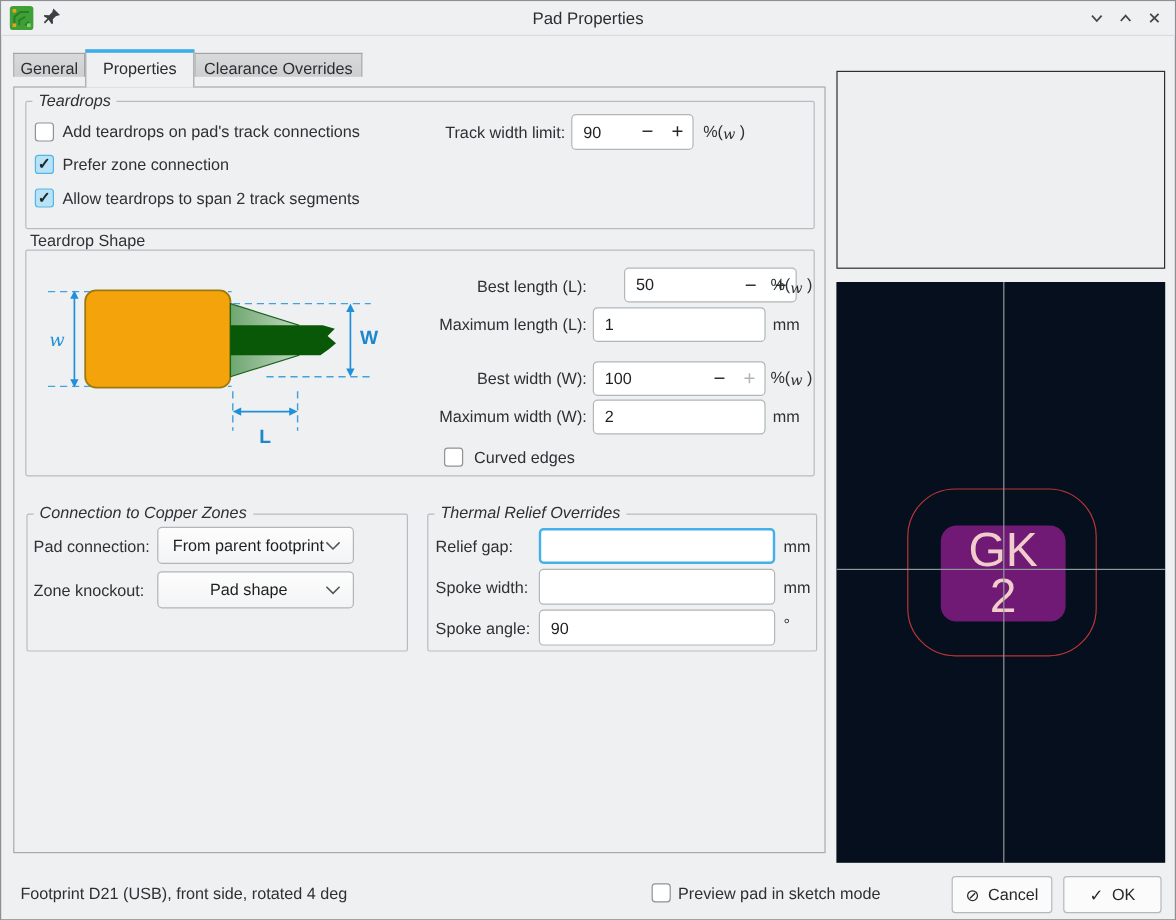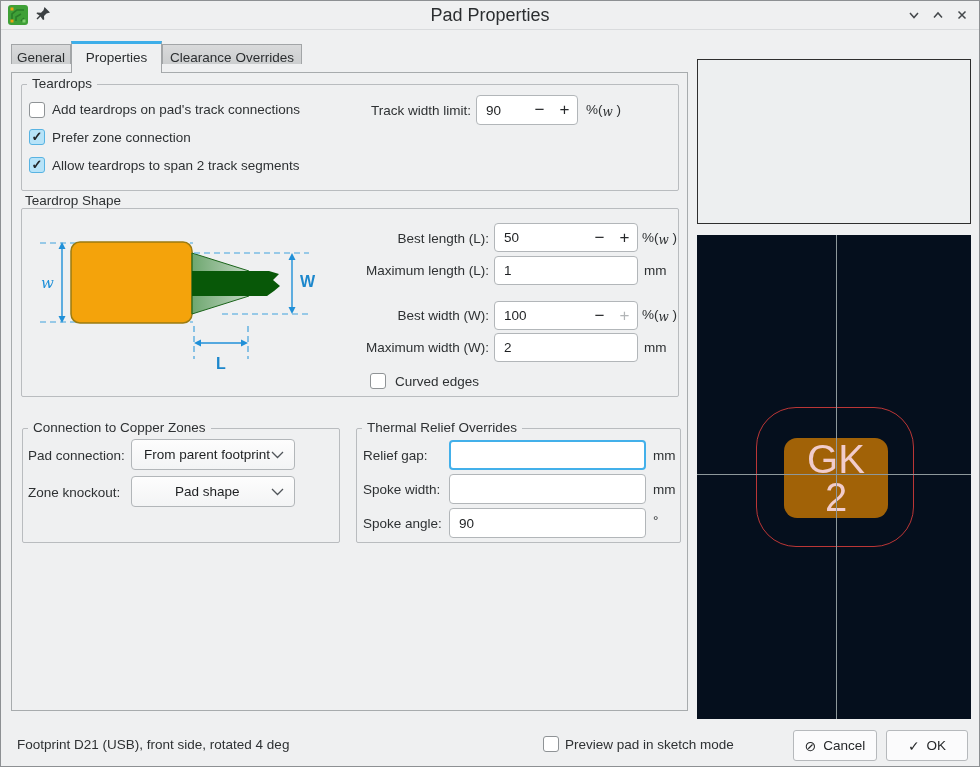--- a/index.html
+++ b/index.html
@@ -6,31 +6,31 @@
   #win{
     position:relative;width:980px;height:767px;
     background:#eff0f1;
     border:1px solid #8d9093;box-sizing:border-box;
     font-family:"Liberation Sans",sans-serif;
     color:#2e3133;overflow:hidden;
   }
   .abs{position:absolute;}
   
   #titlebar{position:absolute;left:0;top:0;width:100%;height:28px;background:#eff0f1;border-bottom:1px solid #d9dbdd;}
-  #title{position:absolute;left:0;top:0;width:100%;height:28px;line-height:28px;text-align:center;font-size:18px;color:#2b2e30;}
+  #title{position:absolute;left:0;top:0;width:100%;height:28px;line-height:28px;text-align:center;font-size:14px;color:#2b2e30;}
   .winctl{position:absolute;top:6px;width:18px;height:16px;display:flex;align-items:center;justify-content:center;}
   
   .tab{position:absolute;box-sizing:border-box;text-align:center;font-size:13.5px;color:#2b2e30;
        border:1px solid #a2a5a7;border-bottom:none;background:#d2d4d5;}
   .tab.inactive{top:43px;height:20px;line-height:26px;background:linear-gradient(#d9dadb,#cccecf);}
   .tab.active{top:40px;height:32px;line-height:27px;background:#eff0f1;border-top:3px solid #3daee9;z-index:3;}
   #panel{position:absolute;left:10px;top:71px;width:677px;height:639px;border:1px solid #a7abad;background:#eff0f1;box-sizing:border-box;}
   
   .groupbox{position:absolute;border:1px solid #b9bcbf;border-radius:2px;box-sizing:border-box;z-index:1;}
-  .legend{position:absolute;top:-9px;left:5px;background:#eff0f1;padding:0 5px;font-size:13.5px;color:#2e3133;white-space:nowrap;}
+  .legend{position:absolute;top:-9px;left:5px;background:#eff0f1;padding:0 5px;font-size:13.5px;color:#2e3133;white-space:nowrap;font-style:italic;}
   .label{position:absolute;font-size:13.5px;color:#2e3133;white-space:nowrap;z-index:2;}
   .rlabel{text-align:right;}
   
   .input{position:absolute;background:#fff;border:1px solid #b2b6b9;border-radius:4px;
          font-family:"Liberation Sans",sans-serif;font-size:13.5px;color:#1d1f21;
          padding:0 9px;box-sizing:border-box;z-index:2;outline:none;}
   .input.focused{border:2px solid #43b0ea;padding:0 8px;}
   .spinbox{position:absolute;display:flex;align-items:center;background:#fff;border:1px solid #b2b6b9;border-radius:4px;box-sizing:border-box;z-index:2;}
   .spinbox input{border:none;outline:none;min-width:0;flex:1;padding:0 0 0 9px;background:transparent;
                  font-family:"Liberation Sans",sans-serif;font-size:13.5px;color:#1d1f21;}
@@ -157,21 +157,21 @@
     <line x1="166" y1="116" x2="210" y2="116" stroke="#2090d8" stroke-width="1.4"></line>
     <polygon points="161,116 168,112.5 168,119.5" fill="#2090d8"></polygon>
     <polygon points="215,116 208,112.5 208,119.5" fill="#2090d8"></polygon>
 
     <text x="8" y="61" font-family="DejaVu Serif, serif" font-style="italic" font-size="15" fill="#2090d8">w</text>
     <text x="267" y="60" font-family="Liberation Sans, sans-serif" font-weight="bold" font-size="16" fill="#1c87cc">W</text>
     <text x="183" y="142" font-family="Liberation Sans, sans-serif" font-weight="bold" font-size="16" fill="#1c87cc">L</text>
   </svg>
 
   <span class="label rlabel" style="left:340px;top:230px;width:148px;">Best length (L):</span>
-  <div class="spinbox" style="left:493px;top:222px;width:144px;height:29px;">
+  <div class="spinbox" style="left:519px;top:222px;width:144px;height:29px;">
     <input value="50" style="">
     <span class="spinbtn">−</span>
     <span class="spinbtn">+</span>
   </div>
   <span class="unit" style="left:641px;top:229px;"><span>%(</span><span class="uvar">w</span><span> )</span></span>
 
   <span class="label rlabel" style="left:340px;top:262px;width:148px;">Maximum length (L):</span>
   <input class="input" style="left: 493px; top: 255px; width: 144px; height: 29px;" value="1">
   <span class="unit" style="left:643px;top:262px;">mm</span>
 
@@ -219,21 +219,21 @@
   <input class="input" style="left: 448px; top: 473px; width: 197px; height: 30px;" value="">
   <span class="unit" style="left:652px;top:481px;">mm</span>
 
   <span class="label" style="left:362px;top:515px;">Spoke angle:</span>
   <input class="input" style="left: 448px; top: 507px; width: 197px; height: 30px;" value="90">
   <span class="unit" style="left:652px;top:512px;">°</span>
 
   <div id="preview-top"></div>
   <div id="canvas" style="background: rgb(5, 15, 29);">
     <div id="clearance" style="left: 59px; top: 172px; width: 156px; height: 138px; border: 1px solid rgb(187, 54, 54);"></div>
-    <div id="pad" style="left: 87px; top: 203px; width: 104px; height: 80px; background: #a16207; color: rgb(241, 204, 204);">
+    <div id="pad" style="left: 87px; top: 203px; width: 104px; height: 80px; background: #701a75; color: rgb(241, 204, 204);">
       <span>GK</span>
       <span>2</span>
     </div>
     <div id="crosshair-v" style="left: 139px; background: rgb(142, 152, 155);"></div>
     <div id="crosshair-h" style="top: 239px; background: rgb(142, 152, 155);"></div>
   </div>
 
   <span class="label" style="left:16px;top:736px;font-size:13.5px;">Footprint D21 (USB), front side, rotated 4 deg</span>
   <span class="checkbox" style="left:542px;top:735px;"></span>
   <span class="label" style="left:564px;top:736px;">Preview pad in sketch mode</span>

